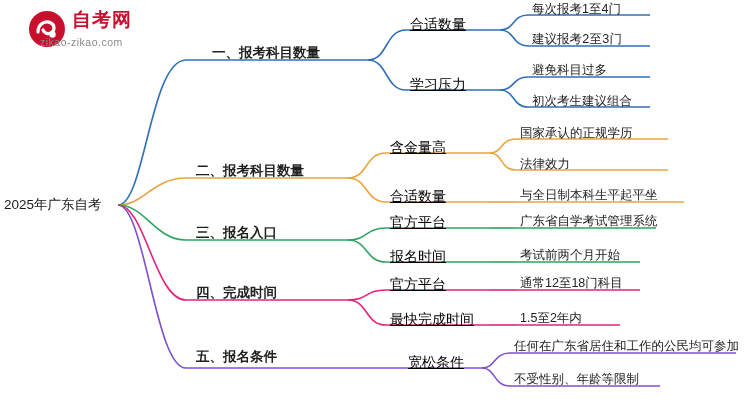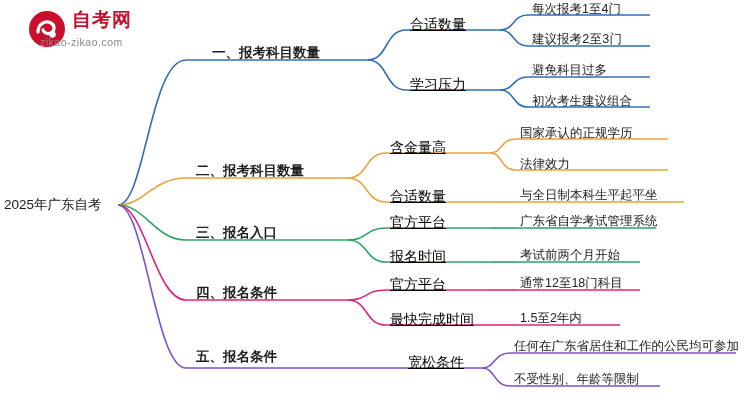--- a/index.html
+++ b/index.html
@@ -171,21 +171,21 @@
   <div class="node-label node-l3" style="left:520px; top:158px;">法律效力</div>
   <div class="node-label node-l2" style="left:390px; top:189px;">合适数量</div>
   <div class="node-label node-l3" style="left:520px; top:189px;">与全日制本科生平起平坐</div>
 
   <div class="node-label node-l1" style="left:196px; top:226px;">三、报名入口</div>
   <div class="node-label node-l2" style="left:390px; top:215px;">官方平台</div>
   <div class="node-label node-l3" style="left:520px; top:215px;text-align:center;">广东省自学考试管理系统</div>
   <div class="node-label node-l2" style="left:390px; top:249px;">报名时间</div>
   <div class="node-label node-l3" style="left:520px; top:249px;">考试前两个月开始</div>
 
-  <div class="node-label node-l1" style="left:196px; top:286px;">四、报名条件</div>
+  <div class="node-label node-l1" style="left:196px; top:286px;">四、完成时间</div>
   <div class="node-label node-l2" style="left:390px; top:277px;">官方平台</div>
   <div class="node-label node-l3" style="left:520px; top:277px;">通常12至18门科目</div>
   <div class="node-label node-l2" style="left:390px; top:312px;">最快完成时间</div>
   <div class="node-label node-l3" style="left:520px; top:312px;">1.5至2年内</div>
 
   <div class="node-label node-l1" style="left:196px; top:350px;">五、报名条件</div>
   <div class="node-label node-l2" style="left:408px; top:355px;">宽松条件</div>
   <div class="node-label node-l3" style="left:514px; top:340px;">任何在广东省居住和工作的公民均可参加</div>
   <div class="node-label node-l3" style="left:514px; top:373px;">不受性别、年龄等限制</div>
 

